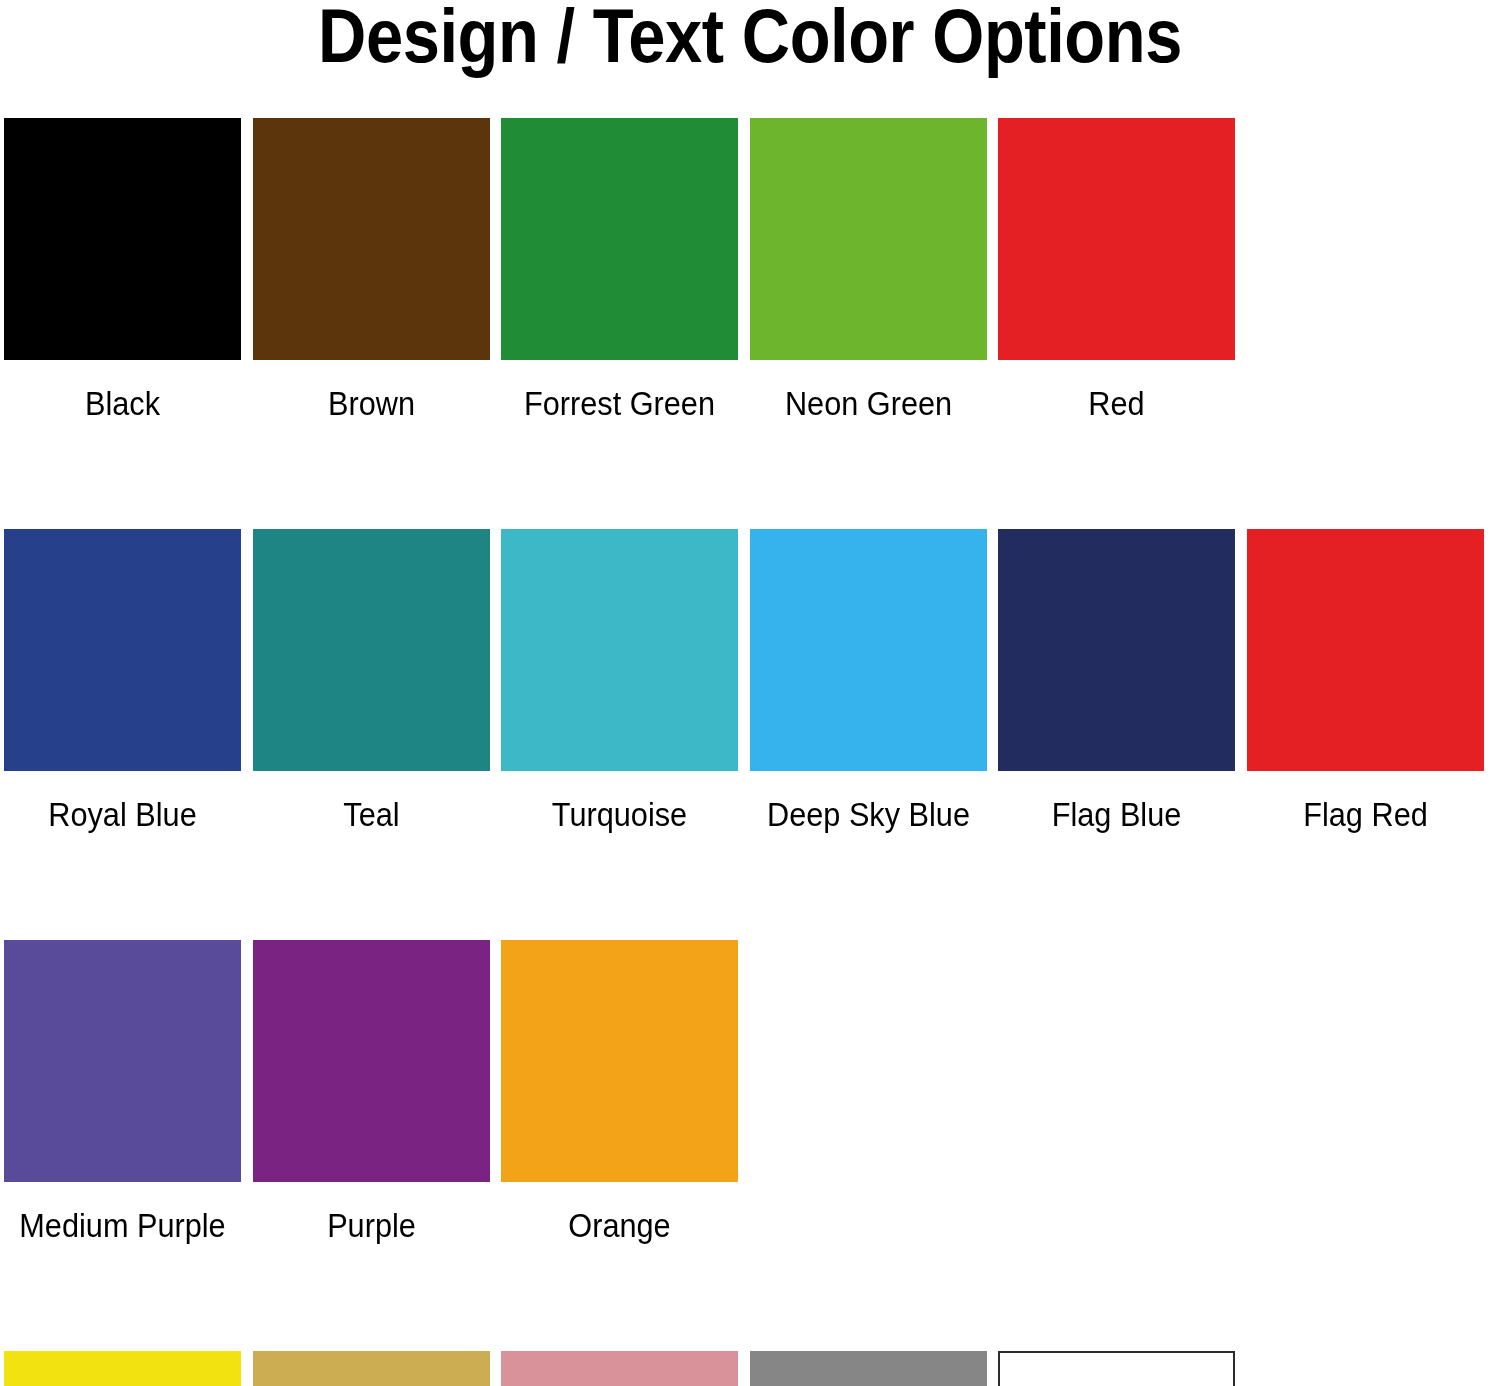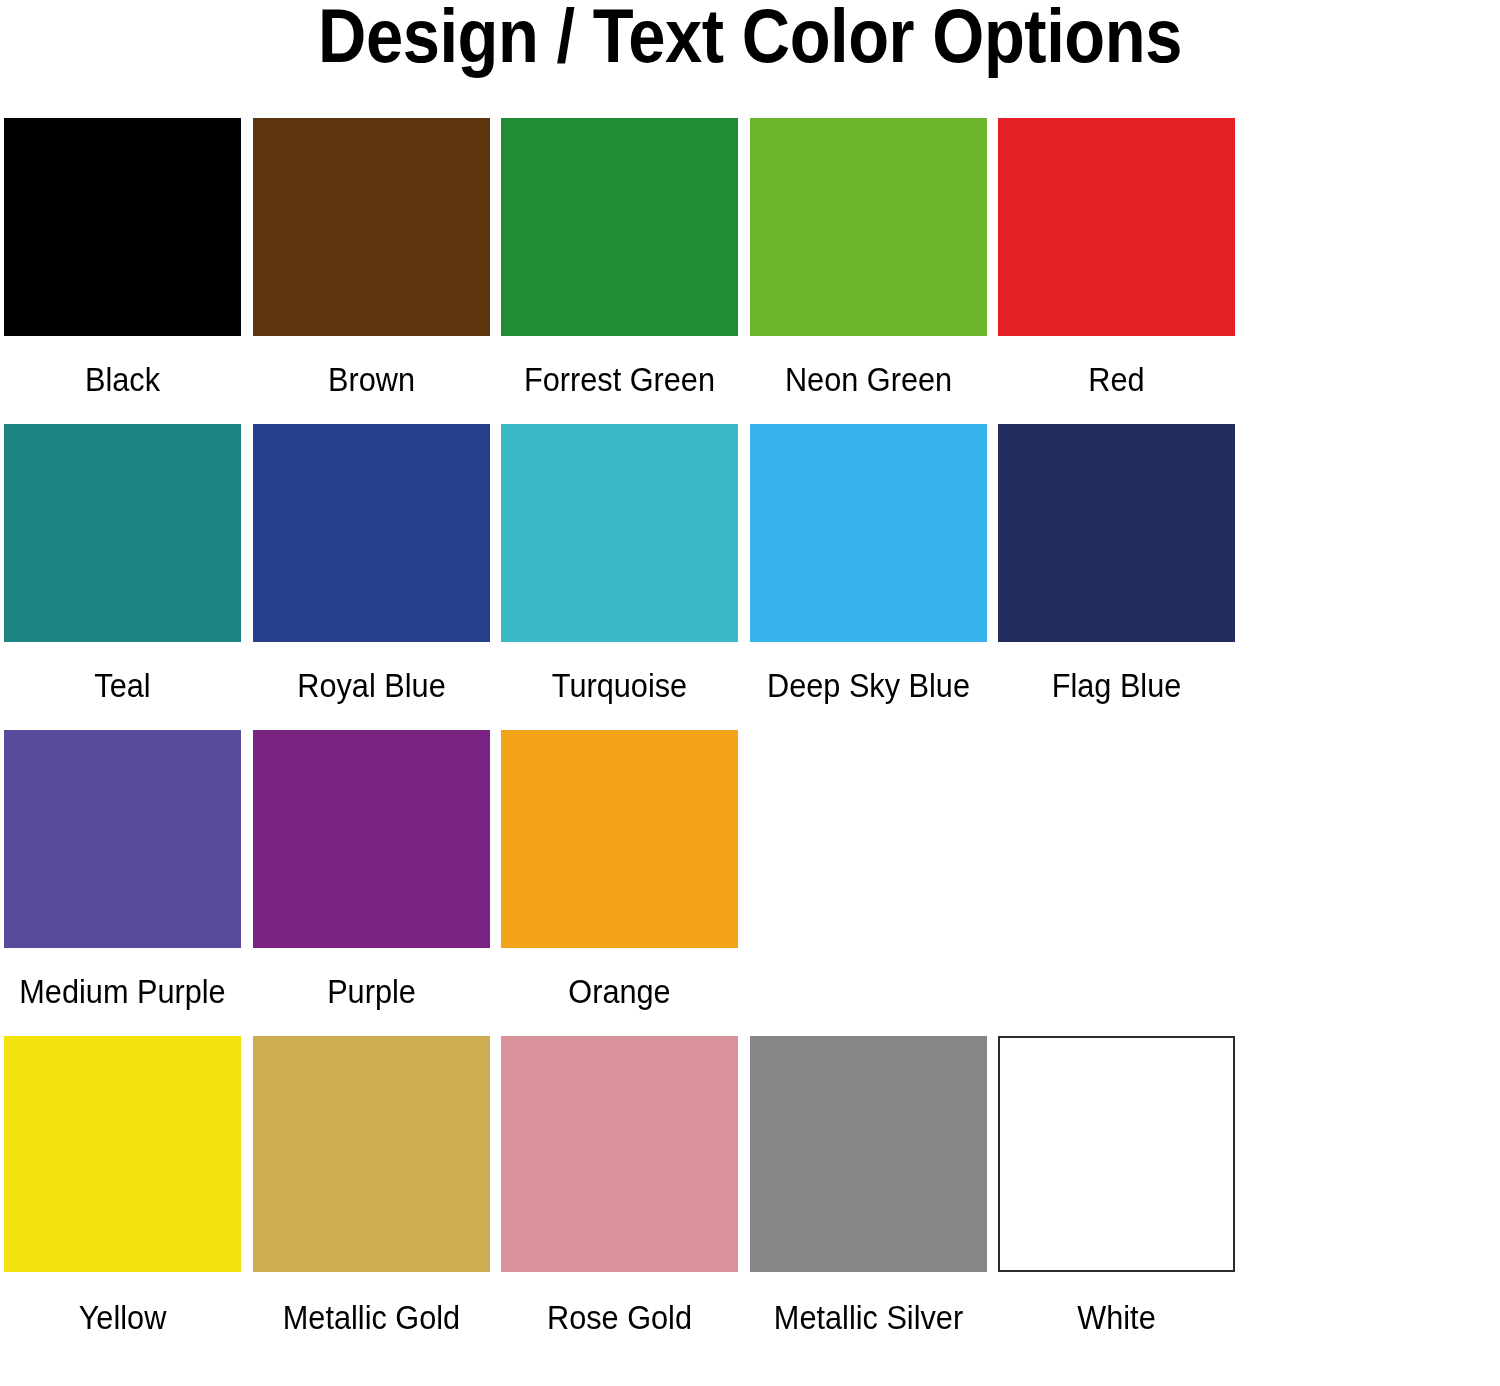--- a/index.html
+++ b/index.html
@@ -40,21 +40,21 @@
     position: absolute;
     top: 118px;
     left: 4px;
     width: 1492px;
     display: flex;
     flex-direction: column;
   }
   .swatch-row {
     display: flex;
     flex-direction: row;
-    height: 306px;
+    height: 411px;
   }
   .swatch-row.last {
     height: 330px;
   }
   .swatch-cell {
     width: 248.6px;
     display: flex;
     flex-direction: column;
     align-items: stretch;
     box-sizing: border-box;
@@ -112,38 +112,42 @@
           <div class="swatch-chip" style="background-color: rgb(108, 181, 45);"></div>
           <div class="swatch-label">Neon Green</div>
         </div>
         <div class="swatch-cell">
           <div class="swatch-chip" style="background-color: rgb(229, 32, 37);"></div>
           <div class="swatch-label">Red</div>
         </div>
       </div>
       <div class="swatch-row">
         <div class="swatch-cell">
+          <div class="swatch-chip" style="background-color: rgb(38, 64, 139);"></div>
+          <div class="swatch-label">Royal Blue</div>
+        </div>
+        <div class="swatch-cell">
           <div class="swatch-chip" style="background-color: rgb(30, 133, 132);"></div>
           <div class="swatch-label">Teal</div>
-        </div>
-        <div class="swatch-cell">
-          <div class="swatch-chip" style="background-color: rgb(38, 64, 139);"></div>
-          <div class="swatch-label">Royal Blue</div>
         </div>
         <div class="swatch-cell">
           <div class="swatch-chip" style="background-color: rgb(60, 184, 198);"></div>
           <div class="swatch-label">Turquoise</div>
         </div>
         <div class="swatch-cell">
           <div class="swatch-chip" style="background-color: rgb(54, 179, 236);"></div>
           <div class="swatch-label">Deep Sky Blue</div>
         </div>
         <div class="swatch-cell">
           <div class="swatch-chip" style="background-color: rgb(35, 44, 94);"></div>
           <div class="swatch-label">Flag Blue</div>
+        </div>
+        <div class="swatch-cell">
+          <div class="swatch-chip" style="background-color: rgb(229, 32, 37);"></div>
+          <div class="swatch-label">Flag Red</div>
         </div>
       </div>
       <div class="swatch-row">
         <div class="swatch-cell">
           <div class="swatch-chip" style="background-color: rgb(90, 74, 154);"></div>
           <div class="swatch-label">Medium Purple</div>
         </div>
         <div class="swatch-cell">
           <div class="swatch-chip" style="background-color: rgb(123, 35, 130);"></div>
           <div class="swatch-label">Purple</div>

